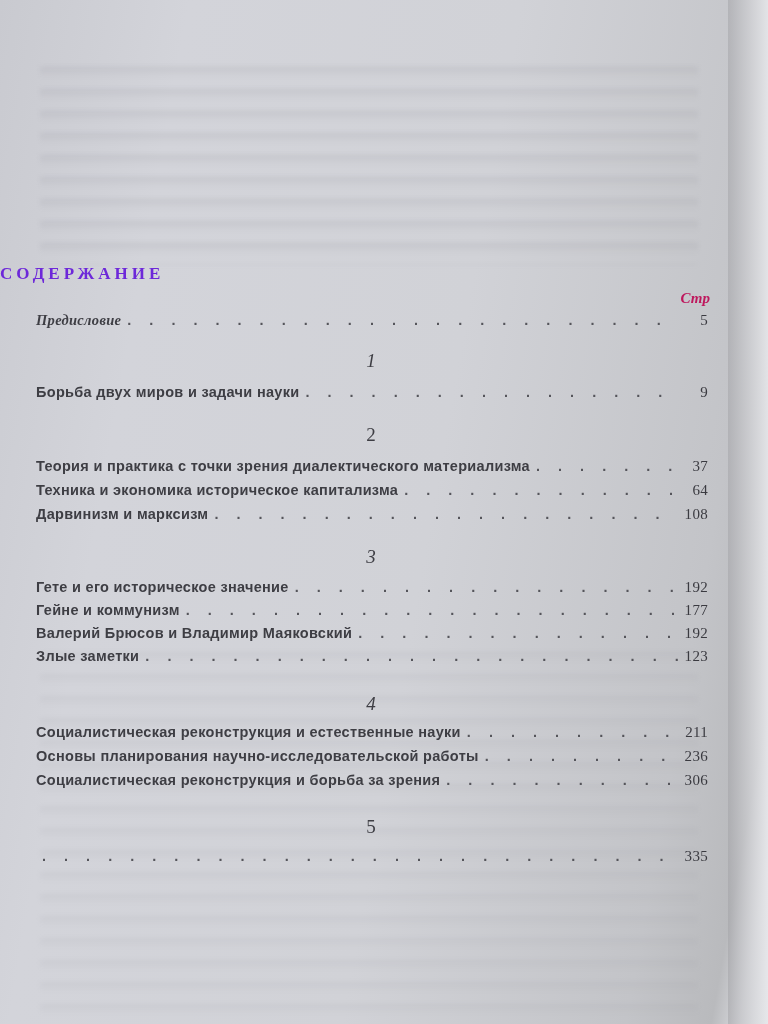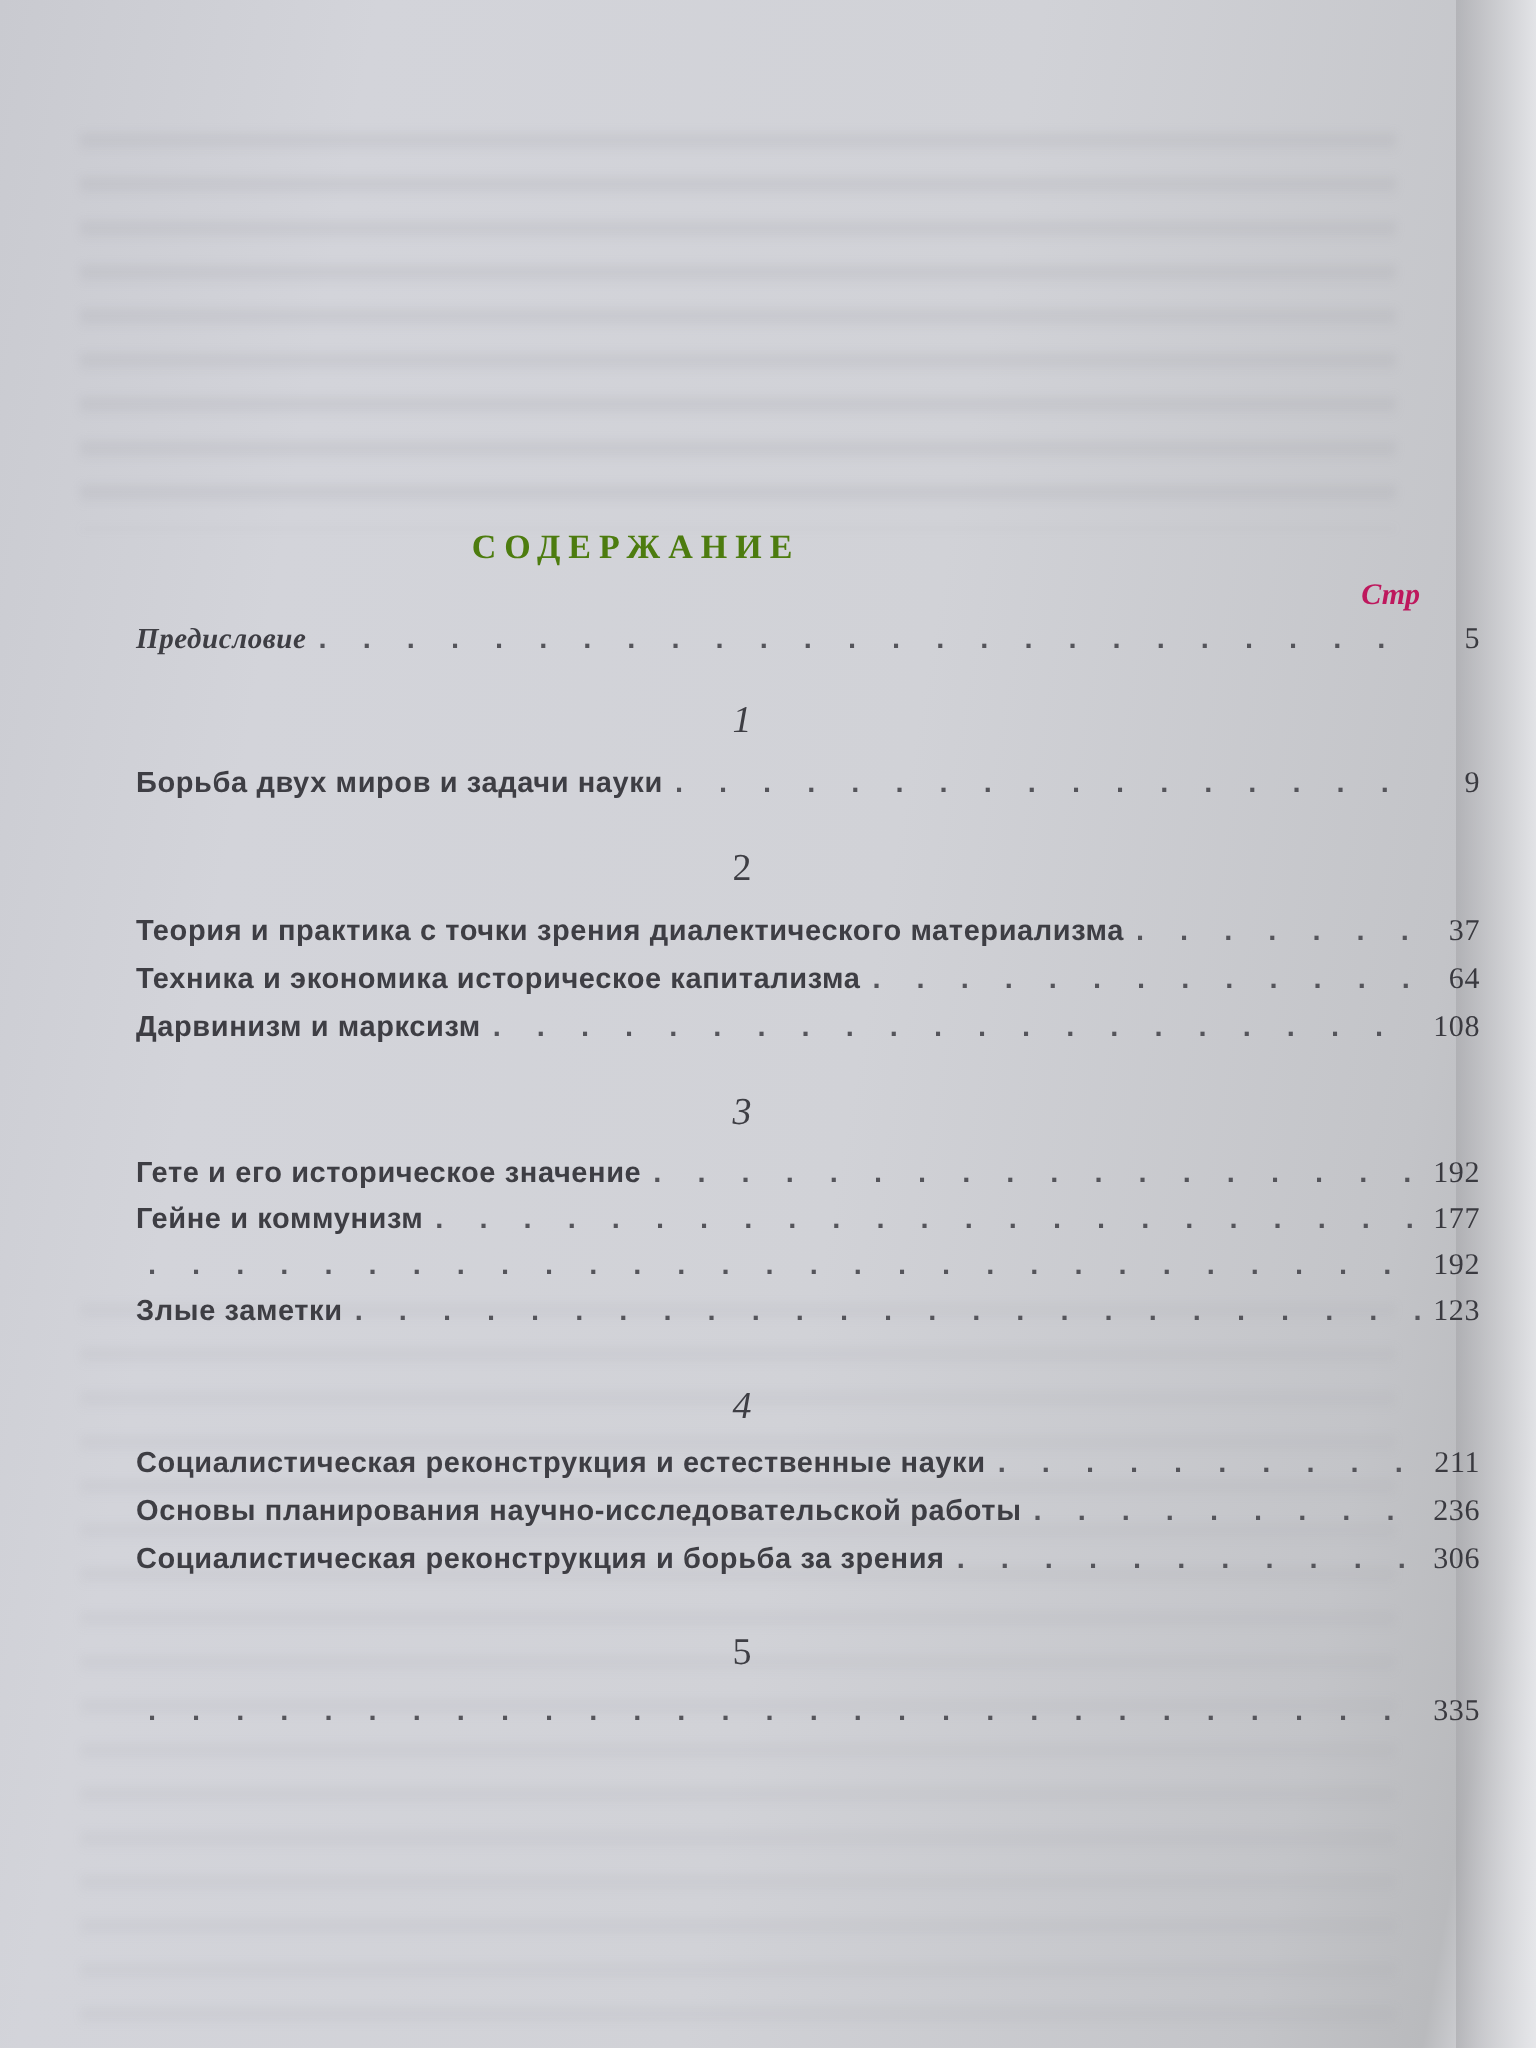--- a/index.html
+++ b/index.html
@@ -13,32 +13,32 @@
   .bleed {
     position: absolute; left: 40px; right: 70px; top: 55px; height: 210px;
     background: repeating-linear-gradient(180deg, rgba(150,150,158,0.0) 0px, rgba(150,150,158,0.0) 10px, rgba(150,150,158,0.18) 14px, rgba(150,150,158,0.0) 22px);
     filter: blur(2px);
   }
   .bleed2 { top: 640px; height: 380px; opacity: 0.6; }
   .page {
     position: absolute; left: 0; top: 0; width: 768px; height: 1024px;
   }
   .toc-title {
-    position: absolute; top: 264px; left: 0; width: 636px; text-align: center;
-    font-size: 17px; letter-spacing: 4px; font-weight: bold; color: #4d7c0f;
+    position: absolute; top: 264px; left: 0; width: 636px; 
+    font-size: 17px; letter-spacing: 4px; font-weight: bold; color: #6d28d9;
   }
   .page-col-label {
     position: absolute; top: 290px; left: 660px; width: 50px; text-align: right;
     font-style: italic; font-weight: bold; font-size: 15px; color: #be185d;
   }
   .row {
     position: absolute; left: 36px; width: 672px; height: 20px;
     display: flex; align-items: baseline;
     font-family: "Liberation Sans Narrow", "Liberation Sans", sans-serif;
-    font-size: 14.5px; letter-spacing: 0.3px; margin-left: 32px;
+    font-size: 14.5px; letter-spacing: 0.3px;
   }
   .row .title { white-space: nowrap; font-weight: bold; color: #3e3e44; transform-origin: left; }
   .row .dots {
     flex: 1; overflow: hidden; white-space: nowrap; margin: 0 6px;
     color: #55555b; letter-spacing: 7px; font-weight: bold;
   }
   .row .pg { font-family: "Liberation Serif", serif; font-size: 15px; color: #3a3a40; text-align: right; min-width: 24px; }
   .row.italic .title { font-family: "Liberation Serif", serif; font-style: italic; font-weight: bold; }
   .section-num {
     position: absolute; left: 0; width: 742px; text-align: center;
@@ -96,20 +96,21 @@
     <span class="title">Гете и его историческое значение</span>
     <span class="dots">. . . . . . . . . . . . . . . . . . . . . . . . . . . . . . . . . . . . . . . . . . . . . . . . . . . . . . . . . . . . .</span>
     <span class="pg">192</span>
   </div>
   <div class="row" style="top:602px">
     <span class="title">Гейне и коммунизм</span>
     <span class="dots">. . . . . . . . . . . . . . . . . . . . . . . . . . . . . . . . . . . . . . . . . . . . . . . . . . . . . . . . . . . . .</span>
     <span class="pg">177</span>
   </div>
   <div class="row" style="top:625px">
+    <span class="title">Валерий Брюсов и Владимир Маяковский</span>
     <span class="dots">. . . . . . . . . . . . . . . . . . . . . . . . . . . . . . . . . . . . . . . . . . . . . . . . . . . . . . . . . . . . .</span>
     <span class="pg">192</span>
   </div>
   <div class="row" style="top:648px">
     <span class="title">Злые заметки</span>
     <span class="dots">. . . . . . . . . . . . . . . . . . . . . . . . . . . . . . . . . . . . . . . . . . . . . . . . . . . . . . . . . . . . .</span>
     <span class="pg">123</span>
   </div>
 
   <div class="section-num it" style="top:693px">4</div>

